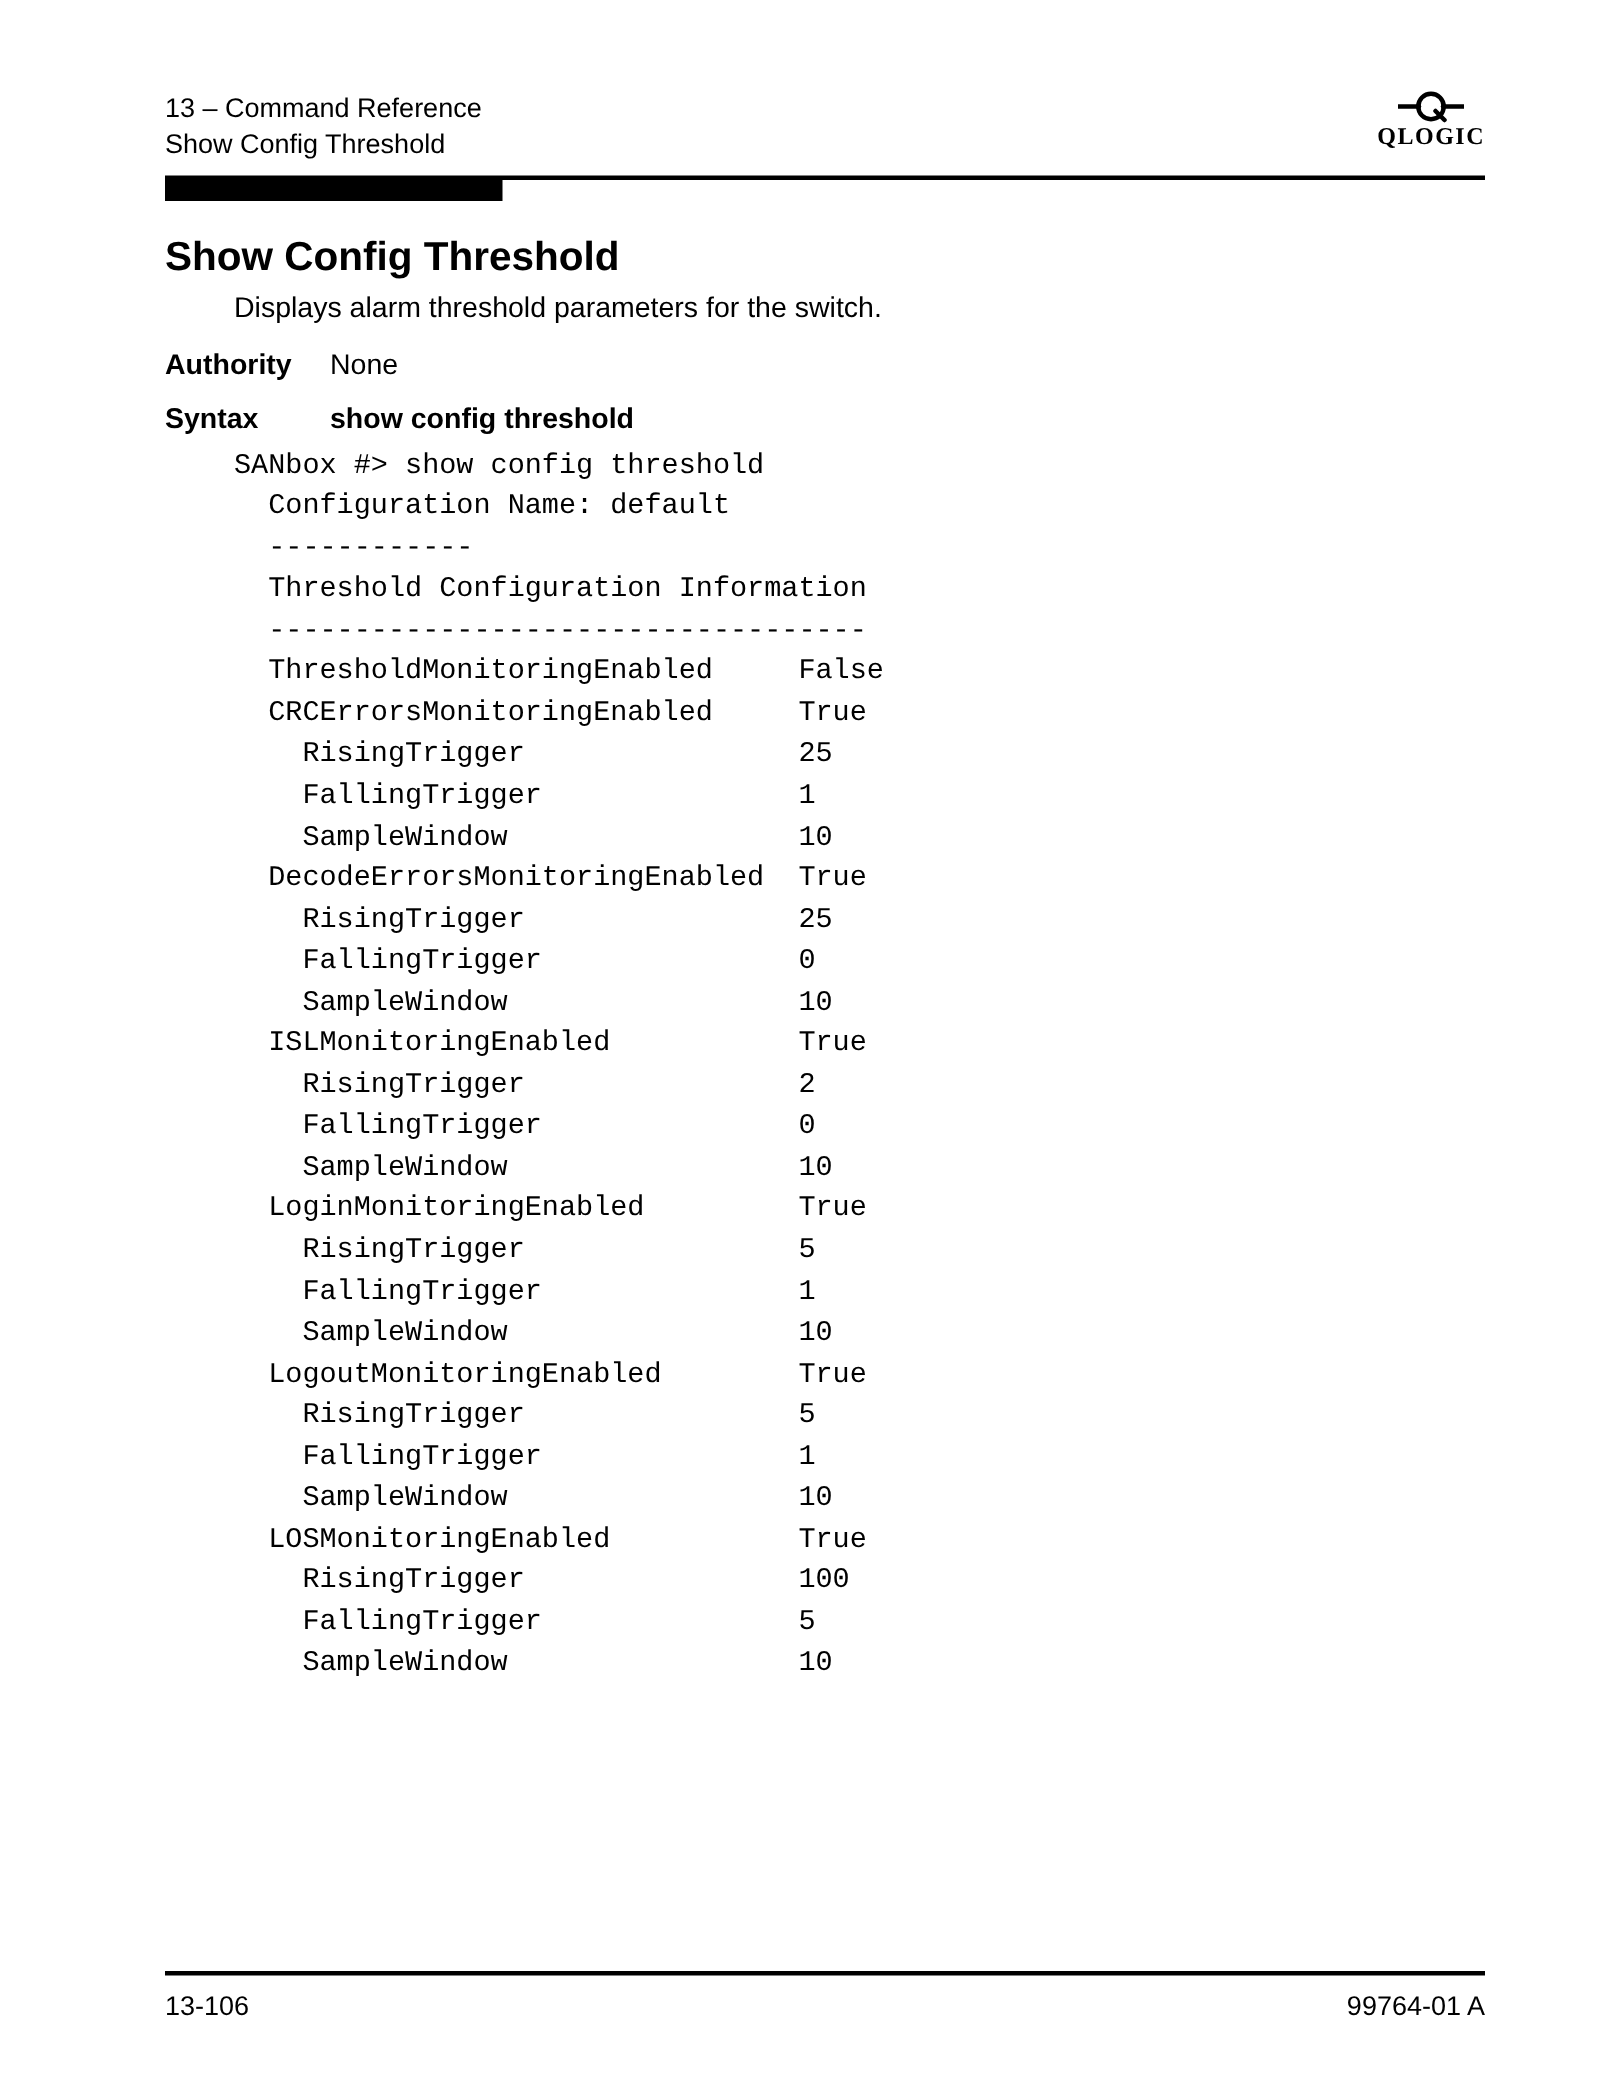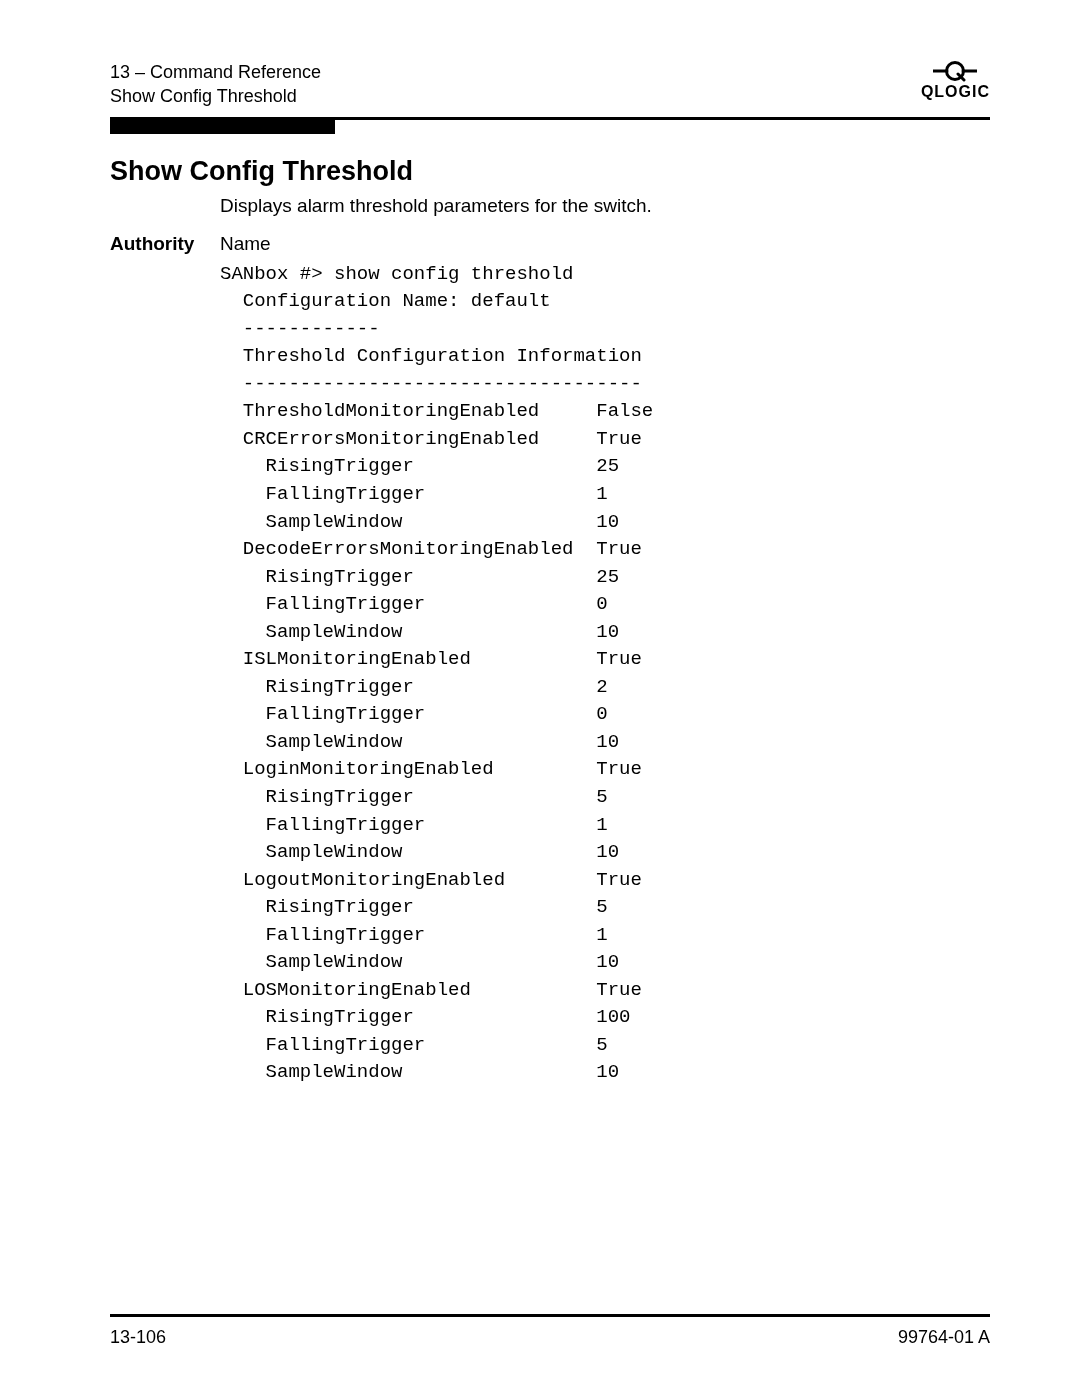--- a/index.html
+++ b/index.html
@@ -22,20 +22,21 @@
     justify-content: space-between;
     align-items: flex-start;
   }
   .header-left {
     font-size: 18px;
     line-height: 1.35;
   }
   .logo {
     text-align: left;
     line-height: 1;
+    font-family: Liberation Serif, serif;
   }
   .logo svg { display: block; margin: 0 auto; }
   .logo-text {
     font-weight: 700;
     letter-spacing: 1px;
     font-size: 16px;
     margin-top: 2px;
   }
   .hr-thick {
     border: none;
@@ -66,21 +67,21 @@
   .section-label {
     width: 110px;
     flex-shrink: 0;
     font-weight: 700;
     font-size: 19px;
   }
   .section-value {
     font-size: 19px;
   }
   .section-value.bold { font-weight: 700; }
-  .indent-content { margin-left: 110px; }
+  .indent-content { margin-left: 46px; }
   pre.code {
     font-family: "Courier New", Courier, monospace;
     font-size: 19px;
     line-height: 1.45;
     white-space: pre;
     margin: 6px 0 0 0;
   }
   .footer {
     position: absolute;
     left: 110px;
@@ -125,23 +126,27 @@
   <div class="black-bar"></div>
 
   <h1 class="title">Show Config Threshold</h1>
 
   <div class="indent-content">
     <p class="description">Displays alarm threshold parameters for the switch.</p>
   </div>
 
   <div class="section">
     <div class="section-label">Authority</div>
-    <div class="section-value">Name</div>
+    <div class="section-value">None</div>
   </div>
 
+  <div class="section">
+    <div class="section-label">Syntax</div>
+    <div class="section-value bold">show config threshold</div>
+  </div>
 
 
   <div class="indent-content">
     <pre class="code">SANbox #&gt; show config threshold
   Configuration Name: default
   ------------
   Threshold Configuration Information
   -----------------------------------
   ThresholdMonitoringEnabled     False
   CRCErrorsMonitoringEnabled     True

